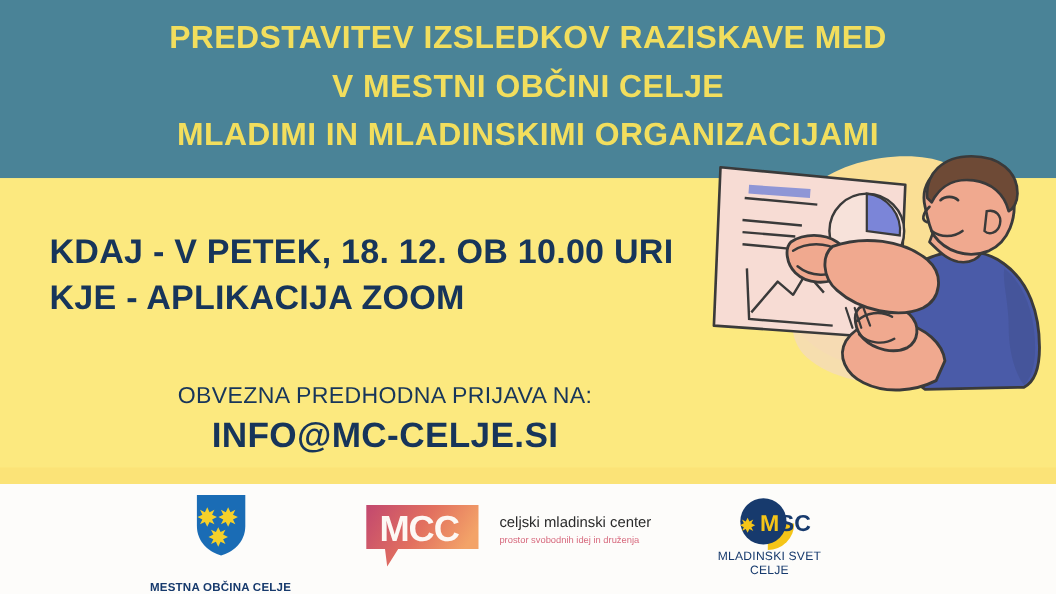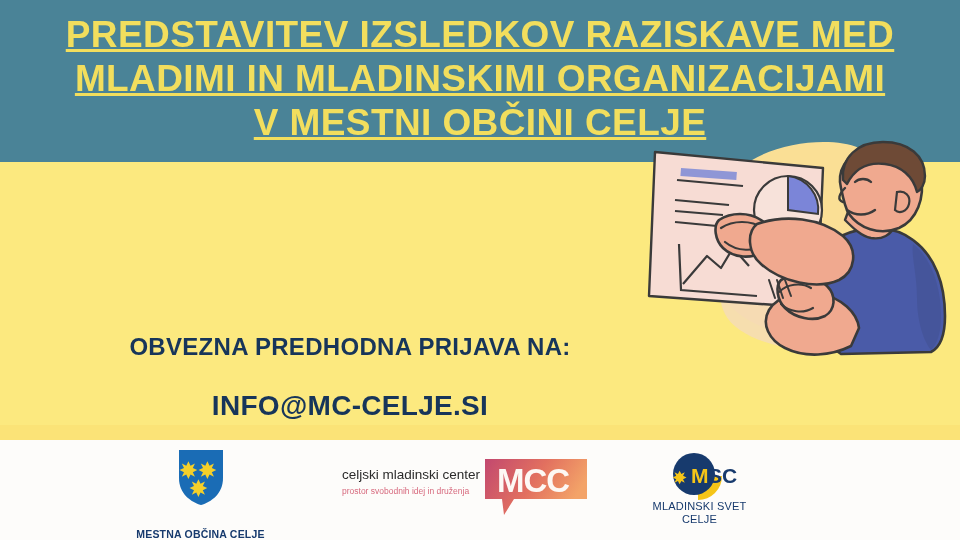--- a/index.html
+++ b/index.html
@@ -37,25 +37,24 @@
     left: 0; top: 13px;
     width: 960px;
     text-align: center;
     z-index: 4;
     padding: 0;
   }
   .title-line {
     display: block;
     color: #f2de5d;
     font-weight: bold;
-    font-size: 37px;
+    font-size: 29px;
     letter-spacing: 0.4px;
     line-height: 44px;
     white-space: nowrap;
-    text-decoration: underline;
   }
 
   
   #body-band {
     position: absolute;
     left: 0; top: 162px;
     width: 960px;
     height: 278px;
     background: #fce97f;
     z-index: 1;
@@ -89,35 +88,35 @@
   #signup {
     position: absolute;
     left: 0; top: 330px;
     width: 700px;
     text-align: center;
     z-index: 5;
   }
   #signup-label {
     display: block;
     color: #17355a;
-    font-weight: bold;
-    font-size: 24px;
+    font-weight: normal;
+    font-size: 21px;
     line-height: 33px;
     letter-spacing: 0.3px;
     white-space: nowrap;
+    margin-top: 13px;
   }
   #signup-email {
     display: block;
     color: #17355a;
     font-weight: bold;
-    font-size: 28px;
+    font-size: 32px;
     line-height: 38px;
     letter-spacing: 0.3px;
     white-space: nowrap;
-    margin-top: 24px;
   }
 
   
   #illustration {
     position: absolute;
     left: 645px; top: 132px;
     width: 315px;
     height: 300px;
     z-index: 3;
   }
@@ -262,24 +261,28 @@
                C172 158 136 150 116 132 C102 120 102 100 112 92 Z" fill="#f0a98f" stroke="#3a3a3a" stroke-width="2.6" stroke-linejoin="round"></path>
 
       <path d="M124 148 L130 166" stroke="#3a3a3a" stroke-width="2" fill="none" stroke-linecap="round"></path>
       <path d="M132 148 L138 166" stroke="#3a3a3a" stroke-width="2" fill="none" stroke-linecap="round"></path>
       <path d="M140 148 L146 164" stroke="#3a3a3a" stroke-width="2" fill="none" stroke-linecap="round"></path>
     </svg>
   </div>
 
   <div id="title-block">
     <span class="title-line">PREDSTAVITEV IZSLEDKOV RAZISKAVE MED</span>
+    <span class="title-line">V MESTNI OBČINI CELJE</span>
     <span class="title-line">MLADIMI IN MLADINSKIMI ORGANIZACIJAMI</span>
-    <span class="title-line">V MESTNI OBČINI CELJE</span>
-  </div>
-
+  </div>
+
+  <div id="when-where">
+    <span class="ww-line">KDAJ - V PETEK, 18. 12. OB 10.00 URI</span>
+    <span class="ww-line">KJE - APLIKACIJA ZOOM</span>
+  </div>
 
   <div id="signup">
     <span id="signup-label">OBVEZNA PREDHODNA PRIJAVA NA:</span>
     <span id="signup-email">INFO@MC-CELJE.SI</span>
   </div>
 
   <div id="footer-band"></div>
 
   <div class="logo" id="logo-mol">
     <svg id="mol-shield" width="56" height="62" viewBox="0 0 56 62" xmlns="http://www.w3.org/2000/svg">
@@ -288,37 +291,37 @@
         <path d="M17 17 l2.6 5.4 5.4-2.6 -2.6 5.4 5.4 2.6 -5.4 2.6 2.6 5.4 -5.4-2.6 -2.6 5.4 -2.6-5.4 -5.4 2.6 2.6-5.4 -5.4-2.6 5.4-2.6 -2.6-5.4 5.4 2.6 Z" transform="translate(-1,-2) scale(0.82) translate(3,4)"></path>
         <path d="M17 17 l2.6 5.4 5.4-2.6 -2.6 5.4 5.4 2.6 -5.4 2.6 2.6 5.4 -5.4-2.6 -2.6 5.4 -2.6-5.4 -5.4 2.6 2.6-5.4 -5.4-2.6 5.4-2.6 -2.6-5.4 5.4 2.6 Z" transform="translate(18,-2) scale(0.82) translate(3,4)"></path>
         <path d="M17 17 l2.6 5.4 5.4-2.6 -2.6 5.4 5.4 2.6 -5.4 2.6 2.6 5.4 -5.4-2.6 -2.6 5.4 -2.6-5.4 -5.4 2.6 2.6-5.4 -5.4-2.6 5.4-2.6 -2.6-5.4 5.4 2.6 Z" transform="translate(9,16) scale(0.82) translate(3,4)"></path>
       </g>
     </svg>
     <span id="mol-caption">MESTNA OBČINA CELJE</span>
   </div>
 
   <div class="logo" id="logo-mcc">
     <div id="mcc-row">
-      <div id="mcc-text-wrap">
-        <span id="mcc-name">celjski mladinski center</span>
-        <span id="mcc-tagline">prostor svobodnih idej in druženja</span>
-      </div>
       <div id="mcc-bubble-wrap">
         <svg width="112" height="62" viewBox="0 0 112 62" xmlns="http://www.w3.org/2000/svg">
           <defs>
             <linearGradient id="mccgrad" x1="0" y1="0" x2="1" y2="0.35">
               <stop offset="0%" stop-color="#c2486f"></stop>
               <stop offset="55%" stop-color="#e2705f"></stop>
               <stop offset="100%" stop-color="#f3a368"></stop>
             </linearGradient>
           </defs>
           <path d="M5 4 H107 V44 H34 L24 60 L22 44 H5 Z" fill="url(#mccgrad)"></path>
           <text x="53" y="37" text-anchor="middle" fill="#fdf8f4" font-family="Liberation Sans, sans-serif" font-size="33" font-weight="bold" letter-spacing="-1">MCC</text>
         </svg>
       </div>
+      <div id="mcc-text-wrap">
+        <span id="mcc-name">celjski mladinski center</span>
+        <span id="mcc-tagline">prostor svobodnih idej in druženja</span>
+      </div>
     </div>
   </div>
 
   <div class="logo" id="logo-msc">
     <svg id="msc-mark" width="100" height="48" viewBox="0 0 100 48" xmlns="http://www.w3.org/2000/svg">
       <path d="M72 24 A24 24 0 0 1 48 48 L48 24 Z" fill="#f5c518"></path>
       <circle cx="44" cy="22" r="21" fill="#173a6d"></circle>
       <path d="M30 22 l2.2 4.4 4.4-2.2 -2.2 4.4 4.4 2.2 -4.4 2.2 2.2 4.4 -4.4-2.2 -2.2 4.4 -2.2-4.4 -4.4 2.2 2.2-4.4 -4.4-2.2 4.4-2.2 -2.2-4.4 4.4 2.2 Z" transform="translate(0,-11) scale(0.78) translate(8,16)" fill="#f5c518"></path>
       <text x="41" y="31" fill="#f5c518" font-family="Liberation Sans, sans-serif" font-size="21" font-weight="bold">M</text>
       <text x="58" y="31" fill="#173a6d" font-family="Liberation Sans, sans-serif" font-size="21" font-weight="bold">SC</text>

